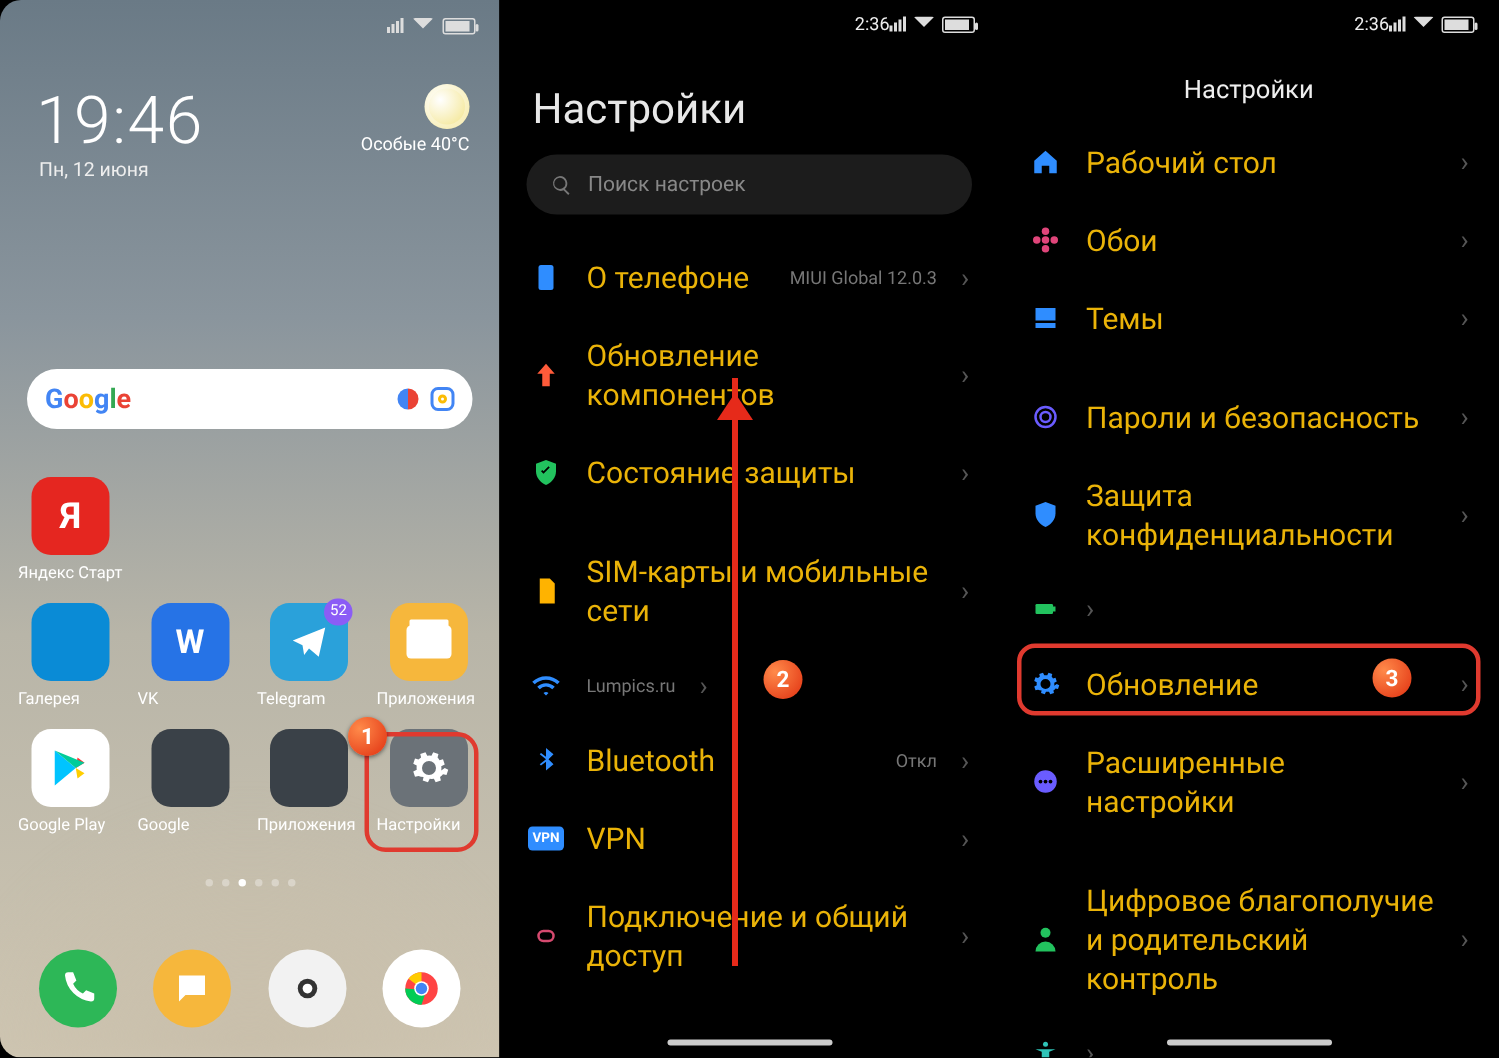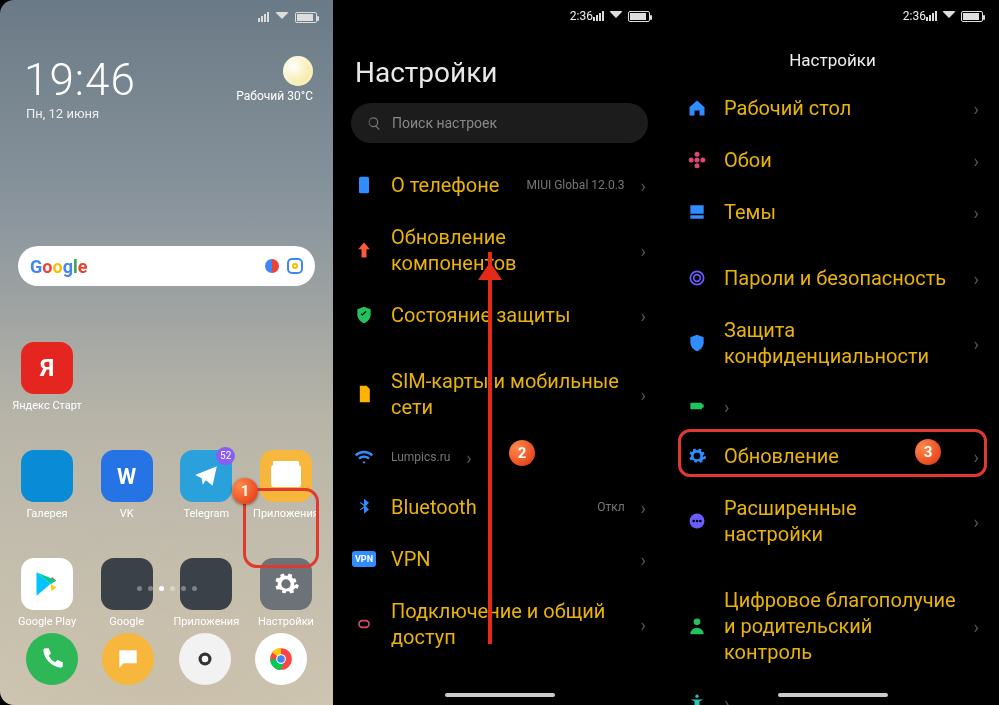--- a/index.html
+++ b/index.html
@@ -42,21 +42,21 @@
   .search-bar .g-logo span:nth-child(3){color:#FBBC05}
   .search-bar .g-logo span:nth-child(4){color:#4285F4}
   .search-bar .g-logo span:nth-child(5){color:#34A853}
   .search-bar .g-logo span:nth-child(6){color:#EA4335}
   .search-bar .spacer{flex:1}
   .mic{width:14px;height:14px; border-radius:7px; background: linear-gradient(90deg,#4285F4 50%,#EA4335 50%);}
   .lens{width:16px;height:16px; border:2px solid #4285F4; border-radius:5px; position:relative;}
   .lens::after{content:"";position:absolute;inset:3px;border:2px solid #FBBC05;border-radius:50%;}
   .app-grid{ position:absolute; left:12px; right:12px; top:318px;}
   .app-row{ display:flex; justify-content:space-between; margin-bottom:14px;}
-  .app{ width:70px; text-align:center; color:#fff; font-size:11px; position:relative;margin-top:24px;}
+  .app{ width:70px; color:#fff; font-size:11px; position:relative;}
   .app .icon{ width:52px; height:52px; border-radius:13px; margin:0 auto 5px; display:flex; align-items:center;justify-content:center; font-size:22px; color:#fff;}
   .app .label{ white-space:nowrap; overflow:hidden; text-overflow:ellipsis;}
   .folder{ background:#3a4148; display:grid; grid-template-columns:repeat(3,1fr); grid-template-rows:repeat(3,1fr); gap:2px; padding:6px;}
   .folder div{ background:rgba(255,255,255,.5); border-radius:2px;}
   .yandex{ background:#e52620; position:relative;}
   .yandex::after{content:"Я"; color:#fff; font-weight:700; font-size:24px;}
   .gallery{ background:#0a8bd6; display:grid; grid-template-columns:1fr 1fr; grid-template-rows:1fr 1fr; gap:4px; padding:8px;}
   .gallery div{ background:#bfe6ff; border-radius:3px;}
   .vk{ background:#2673e6; font-weight:700;}
   .telegram{ background:#2aa1da;}
@@ -121,21 +121,21 @@
       </div>
     <span class="wifi-i"></span>
     <span class="batt">
         <div></div>
       </span>
   </div>
   <div class="home-time">19:46</div>
   <div class="home-date">Пн, 12 июня</div>
   <div class="home-weather">
     <div class="wicon"></div>
-    <div><span>Рабочий</span>&nbsp;<span>30°C</span></div>
+    <div><span>Особые</span>&nbsp;<span>40°C</span></div>
   </div>
 
   <div class="search-bar">
     <span class="g-logo"><span>G</span><span>o</span><span>o</span><span>g</span><span>l</span><span>e</span></span>
     <span class="spacer"></span>
     <span class="mic"></span>
     <span class="lens"></span>
   </div>
 
   <div class="app-grid">

